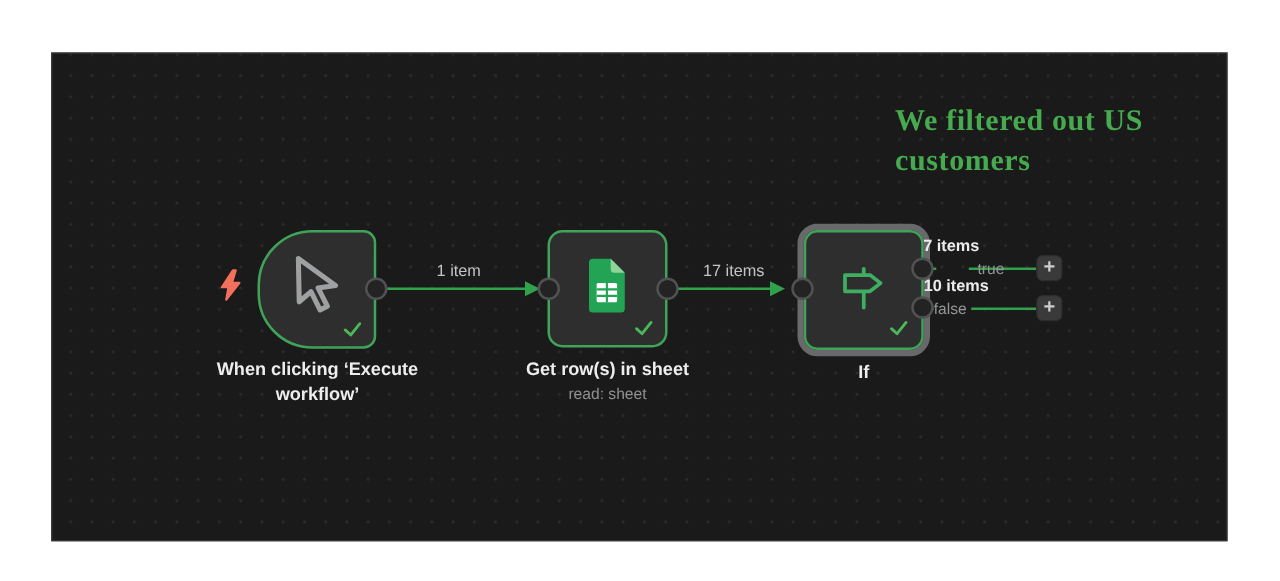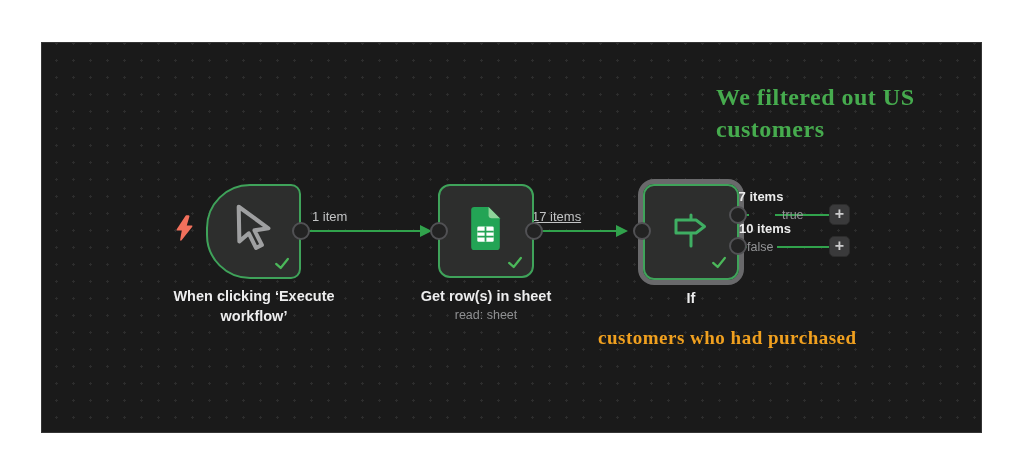--- a/index.html
+++ b/index.html
@@ -32,21 +32,21 @@
 
   
   .port { position:absolute; width:18px; height:18px; border-radius:50%;
     background:#232323; border:2px solid #515154; z-index:5; }
 
   
   .conn { position:absolute; height:2.5px; background:var(--connection-green,#31a24c); z-index:2; }
   .arrowhead { position:absolute; width:0; height:0; z-index:2;
     border-left:12px solid var(--connection-green,#31a24c);
     border-top:6px solid transparent; border-bottom:6px solid transparent; }
-  .conn-label { position:absolute; color:#c3c4c5; font-size:13px; z-index:2; }
+  .conn-label { position:absolute; color:#c3c4c5; font-size:13px; text-align:center; z-index:2; }
 
   
   .node-label { position:absolute; color:#ededee; font-size:14.5px; font-weight:bold;
     text-align:center; line-height:20px; z-index:3; }
   .node-sub { position:absolute; color:#8f9092; font-size:12.5px; text-align:center; z-index:3; }
 
   
   .branch-label { position:absolute; color:#939496; font-size:12.5px; z-index:4; }
   .items-label { position:absolute; width:100px; text-align:right; color:#ececec;
     font-size:13px; font-weight:bold; z-index:4; }
@@ -96,21 +96,21 @@
       <path d="M9 25 H25 M9 30 H25 M17 20 V35" stroke="#23a455" stroke-width="1.7"></path>
     </svg>
     <svg class="node-check" viewBox="0 0 20 20">
       <path d="M3.5 11 L8.5 15.5 L16.5 5.5" fill="none" stroke="#4bb85a" stroke-width="2.5" stroke-linecap="round" stroke-linejoin="round"></path>
     </svg>
   </div>
   <div class="port" style="left:483px; top:179px;"></div>
 
   <div class="conn" style="left:492px; top:186.5px; width:84px;"></div>
   <div class="arrowhead" style="left:574px; top:182px;"></div>
-  <div class="conn-label" style="left:490px; top:166px; width:110px;text-decoration:underline;">17 items</div>
+  <div class="conn-label" style="left:490px; top:166px; width:110px;">17 items</div>
   <div class="port" style="left:591px; top:179px;"></div>
 
   <div class="if-outer">
     <div class="if-inner">
       <svg class="abs" style="left:22px; top:20px;" width="48" height="48" viewBox="0 0 48 48">
         <path d="M24 9 V40" stroke="#3fae63" stroke-width="3" stroke-linecap="round"></path>
         <path d="M9 14 H29 L37.5 20.5 L29 27 H9 Z" fill="#2d2e2d" stroke="#3fae63" stroke-width="3" stroke-linejoin="round"></path>
       </svg>
       <svg class="node-check" style="right:9px; bottom:7px;" viewBox="0 0 20 20">
         <path d="M3.5 11 L8.5 15.5 L16.5 5.5" fill="none" stroke="#4bb85a" stroke-width="2.5" stroke-linecap="round" stroke-linejoin="round"></path>
@@ -135,16 +135,15 @@
   <div class="node-label" style="left:344px; top:243px; width:200px;">Get row(s) in sheet</div>
   <div class="node-label" style="left:108px; top:243px; width:208px;">When clicking ‘Execute workflow’</div>
   <div class="node-sub" style="left:344px; top:265px; width:200px;">read: sheet</div>
   <div class="node-label" style="left:601px; top:245px; width:96px;">If</div>
 
   <div class="note note-green">
     <div>We filtered out US</div>
     <div>customers</div>
   </div>
   <div class="note note-orange">
-    <div>customers who had purchased</div>
   </div>
 
 </div>
 
 </body></html>

